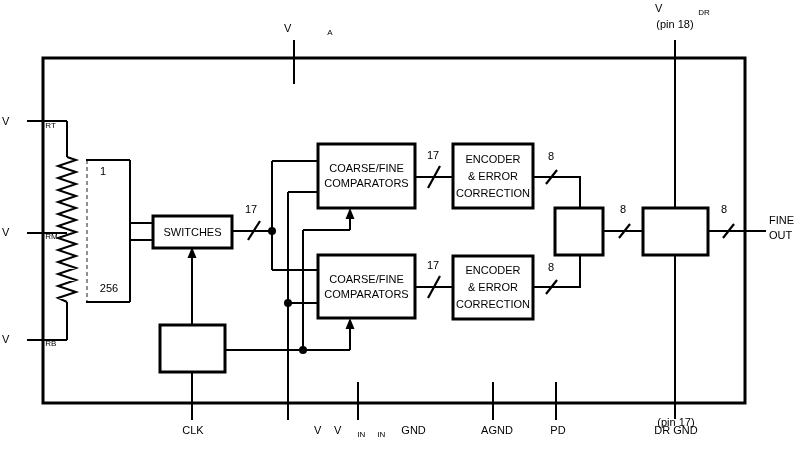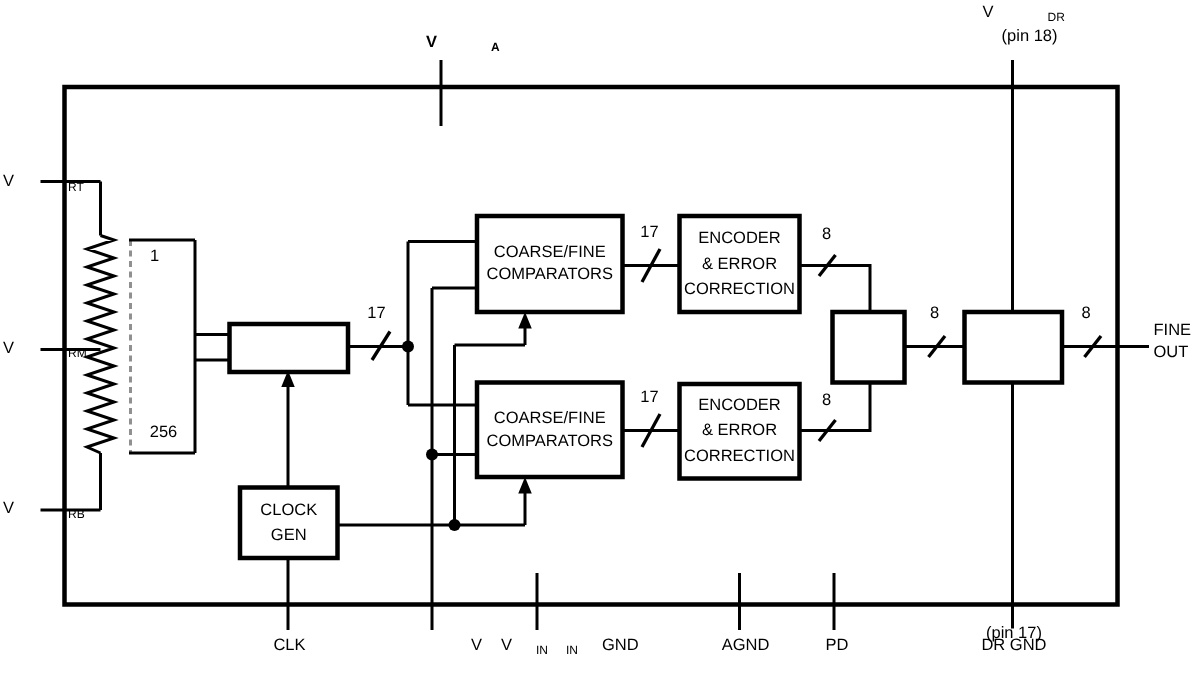--- a/index.html
+++ b/index.html
@@ -95,23 +95,23 @@
       <path d="M248,240 L260,221"></path>
       <path d="M428,188 L440,166"></path>
       <path d="M428,298 L440,276"></path>
       <path d="M546,184 L557,170"></path>
       <path d="M546,294 L557,280"></path>
       <path d="M619,238 L630,224"></path>
       <path d="M723,238 L734,224"></path>
     </g>
   </svg>
 
-  <div class="lbl" style="left:284px;top:22px;font-weight:bold;"><span>V</span><span class="sub">A</span></div>
+  <div class="lbl" style="left:284px;top:22px;"><span>V</span><span class="sub">A</span></div>
   <div class="lbl ctr" style="left:655px;top:2px;width:42px;"><span>V</span><span class="sub">DR</span></div>
-  <div class="lbl ctr" style="left:645px;top:18px;width:60px;text-align:right;">(pin 18)</div>
+  <div class="lbl ctr" style="left:645px;top:18px;width:60px;">(pin 18)</div>
   <div class="lbl" style="left:2px;top:115px;"><span>V</span><span class="sub">RT</span></div>
   <div class="lbl" style="left:2px;top:226px;"><span>V</span><span class="sub">RM</span></div>
   <div class="lbl" style="left:2px;top:333px;"><span>V</span><span class="sub">RB</span></div>
 
   <div class="lbl ctr" style="left:90px;top:165px;width:26px;">1</div>
   <div class="lbl ctr" style="left:90px;top:282px;width:38px;text-align:center;">256</div>
 
   <div class="lbl ctr" style="left:240px;top:203px;width:22px;">17</div>
   <div class="lbl ctr" style="left:424px;top:149px;width:18px;">17</div>
   <div class="lbl ctr" style="left:424px;top:259px;width:18px;">17</div>
@@ -123,24 +123,21 @@
   <div class="lbl lh15" style="left:769px;top:213px;"><span>FINE</span><br><span>OUT</span></div>
 
   <div class="lbl ctr" style="left:180px;top:424px;width:26px;">CLK</div>
   <div class="lbl ctr" style="left:274px;top:424px;width:28px;margin-left:40px;"><span>V</span><span class="sub">IN</span></div>
   <div class="lbl" style="left:334px;top:424px;"><span>V</span><span class="sub">IN</span><span class="gap">GND</span></div>
   <div class="lbl ctr" style="left:478px;top:424px;width:38px;">AGND</div>
   <div class="lbl ctr" style="left:548px;top:424px;width:20px;">PD</div>
   <div class="lbl ctr" style="left:650px;top:424px;width:52px;">DR GND</div>
   <div class="lbl ctr" style="left:650px;top:416px;width:52px;">(pin 17)</div>
 
-  <div class="boxlbl lh17" style="left:160px;top:325px;width:65px;height:47px;">
-      <span>CLOCK</span>
-      <span>GEN</span>
-    </div>
+  <div class="boxlbl" style="left:153px;top:216px;width:79px;height:32px;">SWITCHES</div>
   <div class="boxlbl lh15" style="left:318px;top:144px;width:97px;height:64px;">
       <span>COARSE/FINE</span>
       <span>COMPARATORS</span>
     </div>
   <div class="boxlbl lh15" style="left:318px;top:255px;width:97px;height:63px;">
       <span>COARSE/FINE</span>
       <span>COMPARATORS</span>
     </div>
   <div class="boxlbl lh17" style="left:453px;top:144px;width:80px;height:64px;">
       <span>ENCODER</span>

